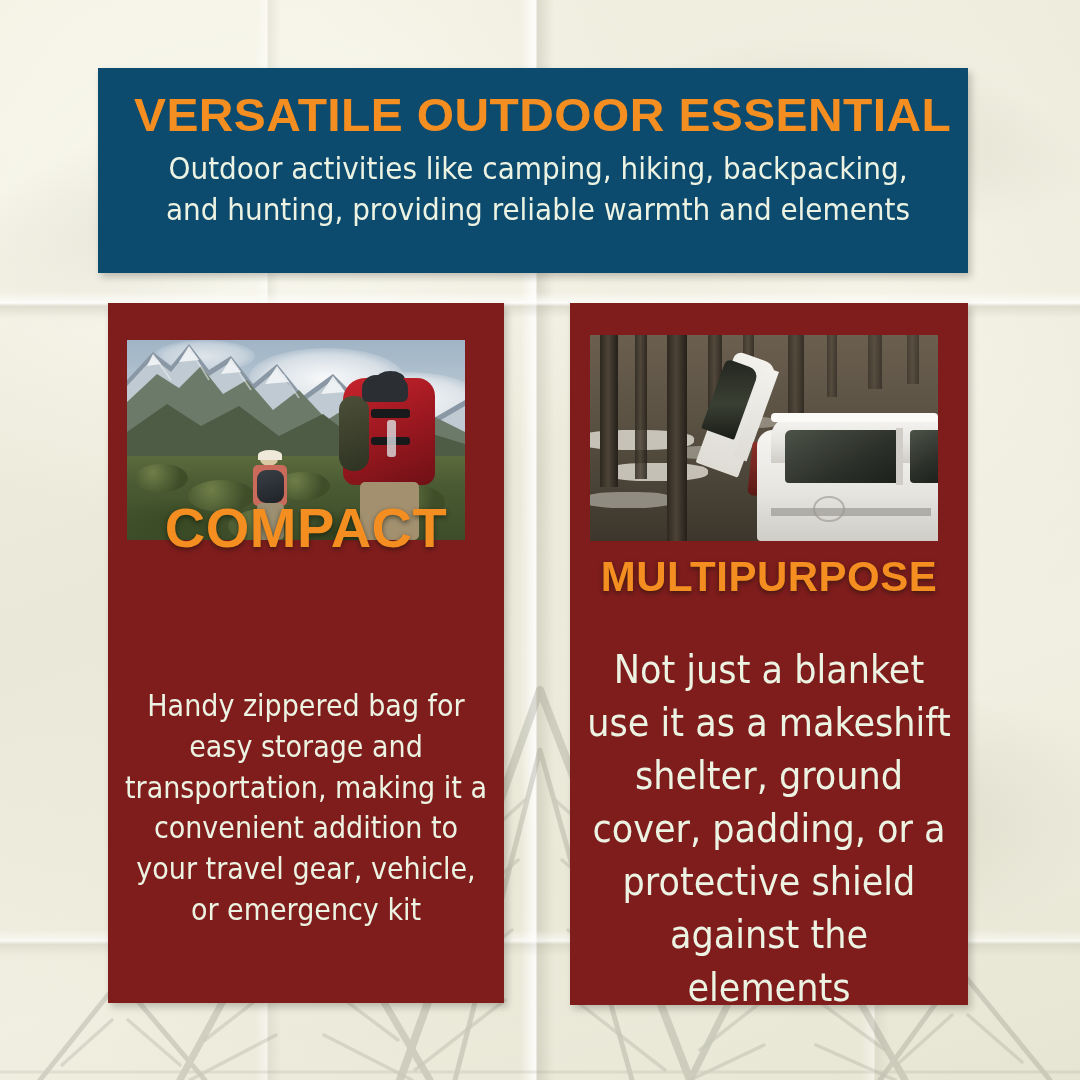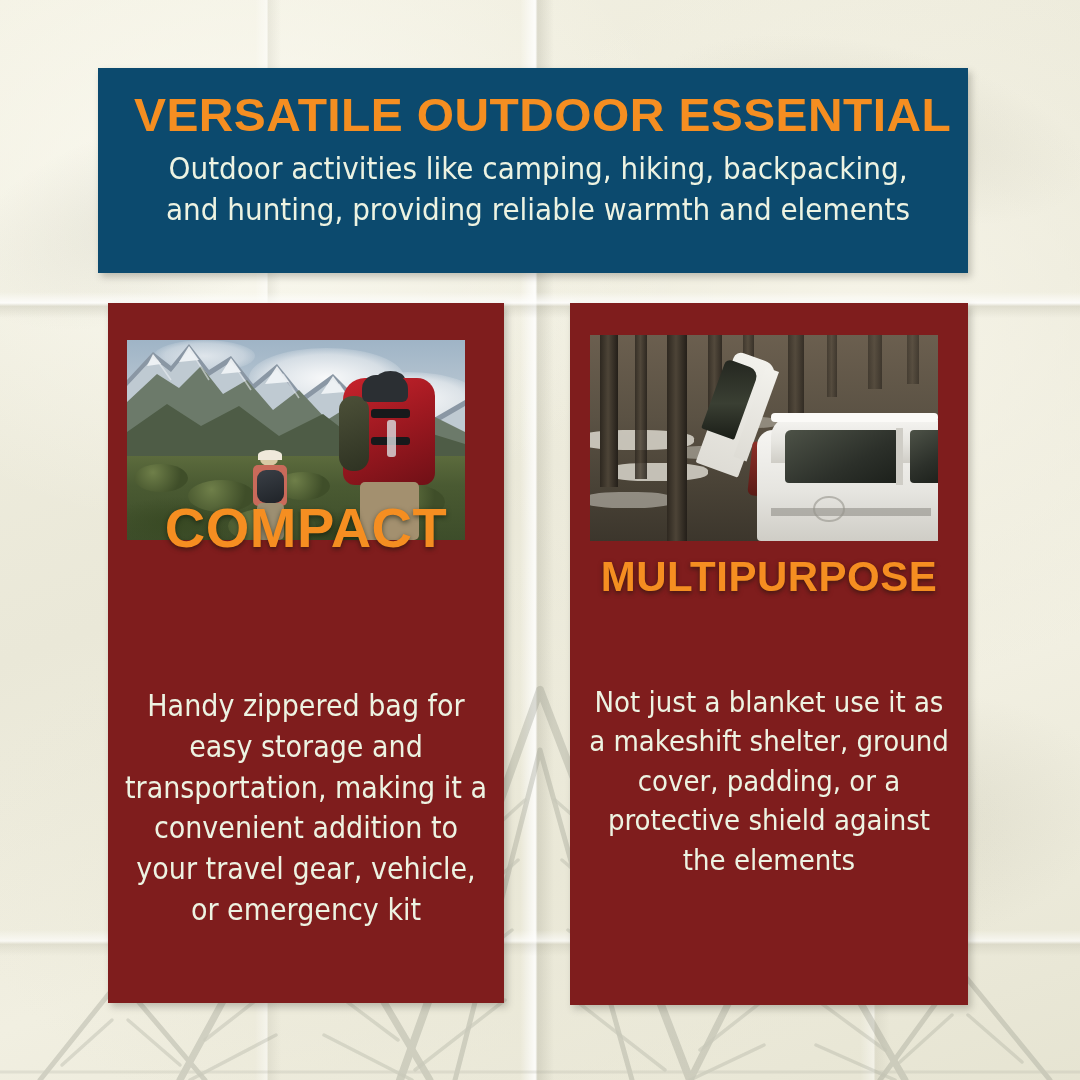--- a/index.html
+++ b/index.html
@@ -72,21 +72,21 @@
   #title-left{left:0;top:198px;font-size:56px;}
   #title-left .l2{display:block;}
   #title-right{left:0;top:214px;font-size:42px;margin-top:40px;}
 
   .cardbody{
     position:absolute;left:0;width:100%;text-align:center;color:#EDF3E2;
     font-family:"DejaVu Sans",sans-serif;font-stretch:condensed;
     font-size:30px;line-height:1.36;font-weight:400;padding:0 14px;box-sizing:border-box;
   }
   #body-left{top:348px;margin-top:35px;}
-  #body-right{top:340px;font-size:29px;margin-top:40px;}
+  #body-right{top:340px;font-size:39px;}
 
   
   .ph1-sky{position:absolute;inset:0;background:linear-gradient(180deg,#9fb4c6 0%,#b9c7d2 28%,#cdd6da 48%,#8d9a8a 66%,#5d6b4e 100%);}
   .ph1-cloud{position:absolute;background:radial-gradient(ellipse at center,rgba(252,252,252,.95) 0%,rgba(250,250,250,.55) 55%,rgba(250,250,250,0) 78%);border-radius:50%;}
   .ph1-mtn{position:absolute;}
   .ph1-grass{position:absolute;left:0;bottom:0;width:100%;height:42%;
     background:
       radial-gradient(ellipse 30% 45% at 15% 80%,rgba(55,72,34,.9) 0%,rgba(55,72,34,0) 70%),
       radial-gradient(ellipse 26% 40% at 62% 92%,rgba(48,64,30,.9) 0%,rgba(48,64,30,0) 70%),
       linear-gradient(180deg,#5c6b3d 0%,#4a5a32 35%,#3d4d2a 100%);}

